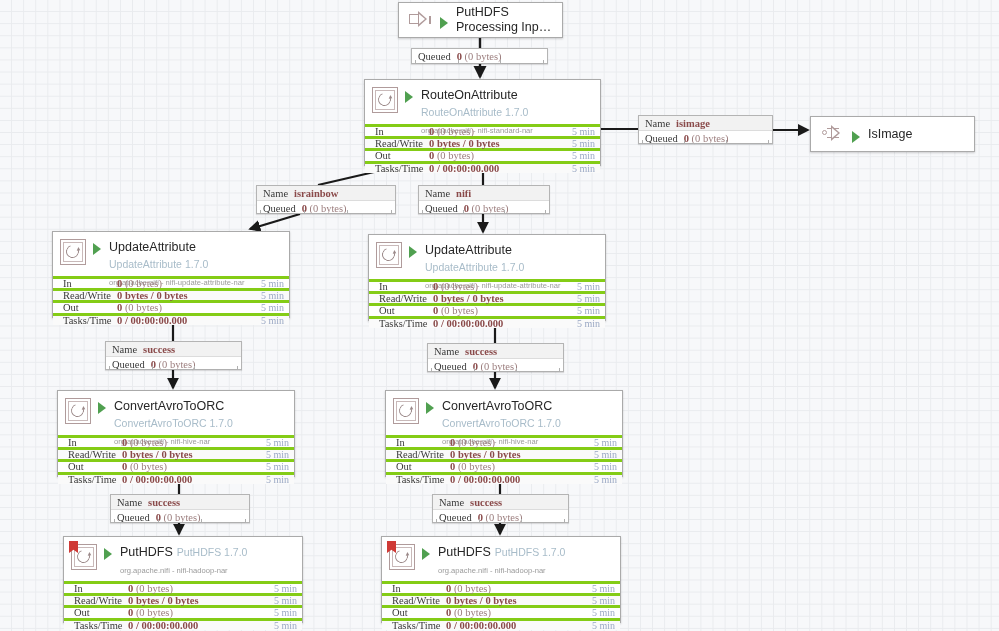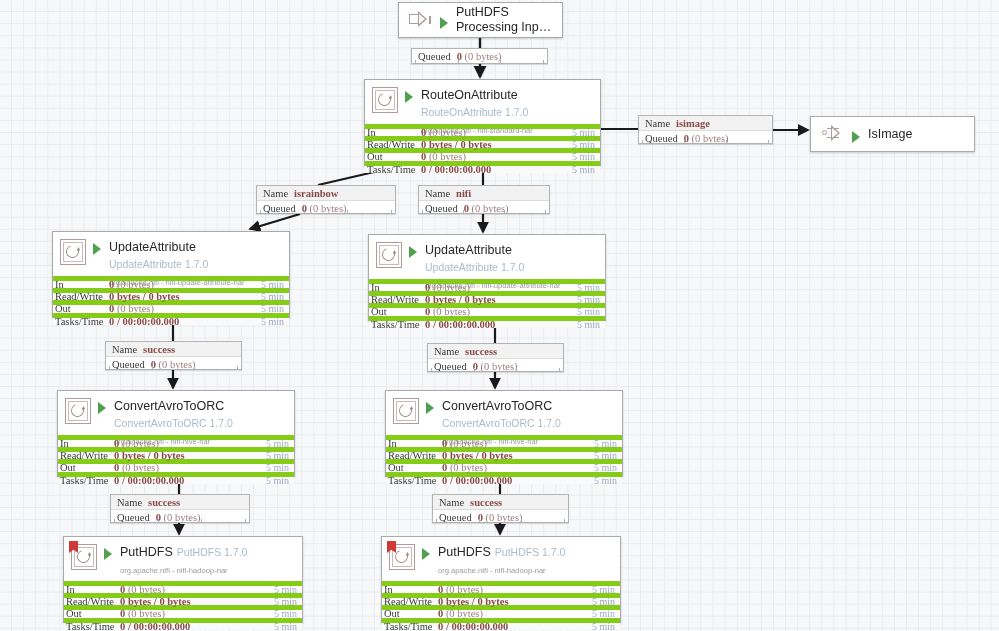--- a/index.html
+++ b/index.html
@@ -119,22 +119,22 @@
     font-size: 7.6px;
     color: #9a9a9a;
     margin-top: 2px;
     white-space: nowrap;
   }
   .stat-row {
     display: flex;
     align-items: center;
     height: 12.2px;
     font-size: 10.5px;
-    border-top: 5px solid #84cc16;
-    padding: 0 5px 0 2px;
+    border-top: 3px solid #84cc16;
+    padding: 0 5px 0 10px;
     box-sizing: border-box;
   }
   .stat-row.alt { background: #fafafa; justify-content: space-between; }
   .stat-label {
     color: #3a3a3a;
     flex: 0 0 54px;
     white-space: nowrap;
   }
   .stat-value {
     color: #8a4a4a;

